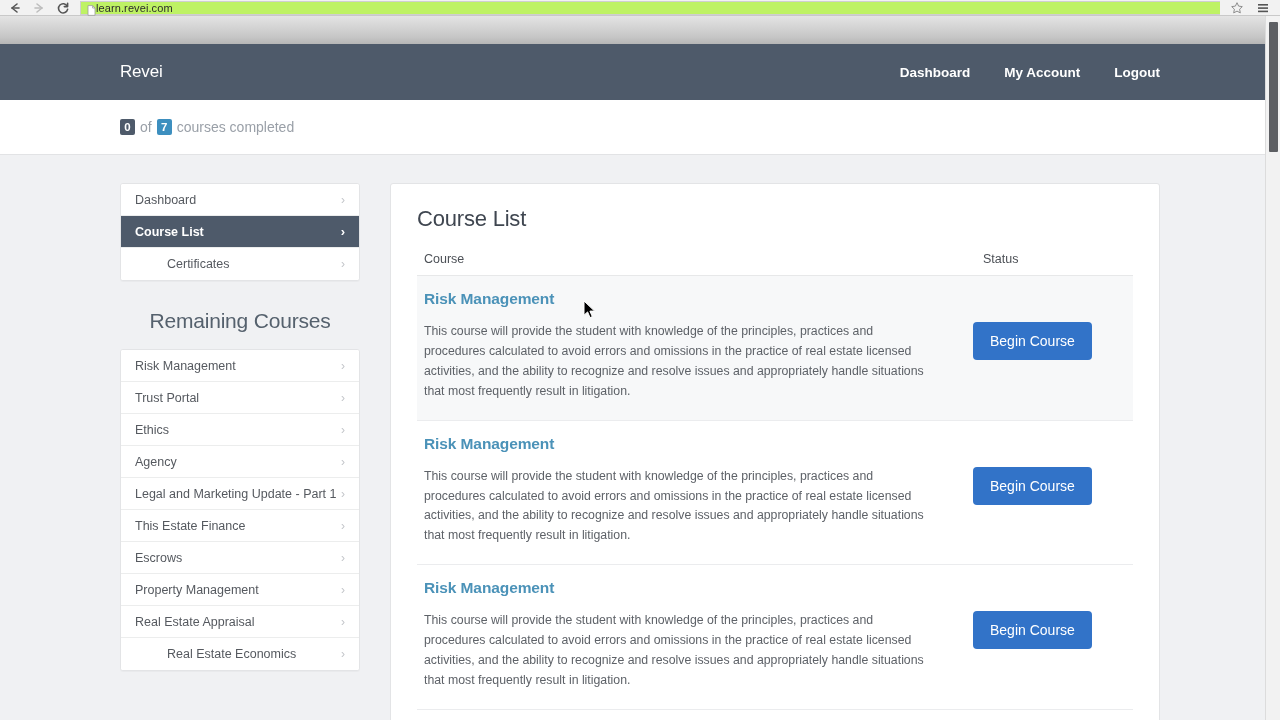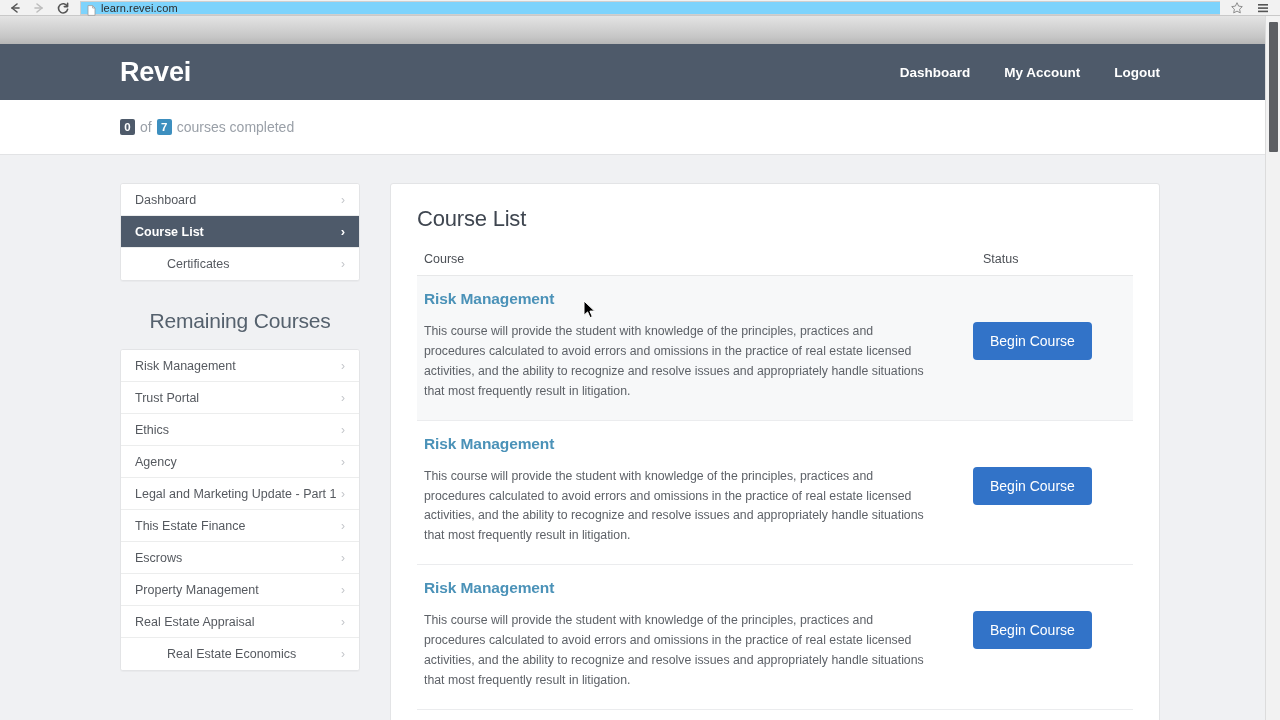--- a/index.html
+++ b/index.html
@@ -15,24 +15,24 @@
     position: absolute; top: 0; left: 0;
     width: 1280px; height: 16px;
     background: #f2f2f2;
     border-bottom: 1px solid #c9c9c9;
     display: flex; align-items: center;
   }
   .nav-btns { display: flex; align-items: center; gap: 10px; padding: 0 10px 0 8px; }
   .nav-ico { width: 14px; height: 14px; display: block; }
   .url-bar {
     flex: 1; height: 14px; margin-right: 2px;
-    background: #7dd3fc;
+    background: #bef264;
     border: 1px solid #cfcfcf;
     border-right: none;
-    display: flex; align-items: center; gap: 5px;
+    display: flex; align-items: center; 
     padding-left: 6px;
   }
   .page-ico { width: 9px; height: 11px; flex: none; }
   .url-text {
     font-size: 11px; color: #2b2b2b;
     font-family: "Liberation Sans", sans-serif;
     white-space: nowrap; letter-spacing: .1px;
   }
   .chrome-right { display: flex; align-items: center; gap: 12px; padding: 0 10px 0 8px; }
 
@@ -52,21 +52,21 @@
   }
 
   
   #site-header {
     height: 56px; background: #4e5a6a;
     display: flex; align-items: center;
     padding: 0 120px;
     justify-content: space-between;
   }
   #brand {
-    color: #ffffff; font-size: 27px; font-weight: bold;
+    color: #ffffff; font-size: 17px; font-weight: normal;
     letter-spacing: -0.2px;
   }
   #main-nav { display: flex; align-items: center; gap: 34px; }
   .nav-link {
     color: #ffffff; font-size: 13.5px; font-weight: bold;
     text-decoration: none; white-space: nowrap;
   }
 
   
   #sub-header {

